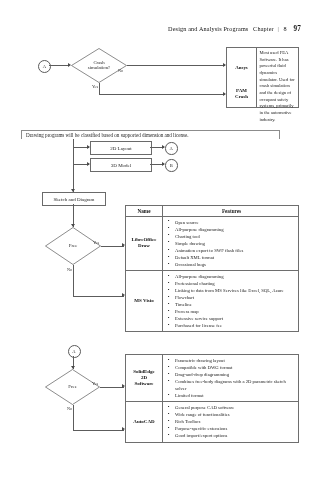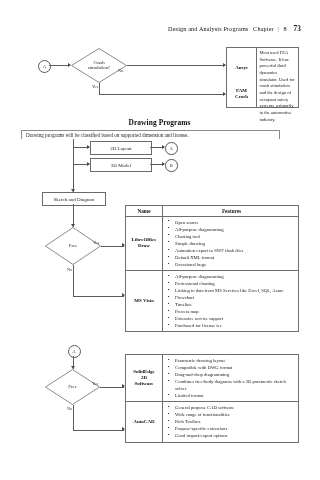--- a/index.html
+++ b/index.html
@@ -248,21 +248,21 @@
 </head>
 <body>
 
 <div class="page">
 
   <div class="header">
     <span>Design and Analysis Programs</span>
     <span style="padding-left:3px;">Chapter</span>
     <span class="sep">|</span>
     <span class="chapnum">8</span>
-    <span class="pagenum">73</span>
+    <span class="pagenum">97</span>
   </div>
 
   <div class="circ" style="left:38px; top:60px; width:11px; height:11px;">
     <span>A</span>
   </div>
 
   <div class="conn hline" style="left:49px; top:65.3px; width:20px;"></div>
   <div class="arrow-r" style="left:68px; top:63.2px;"></div>
 
   <div class="diamond" style="left:71px; top:48px; width:56px; height:35px;">
@@ -290,21 +290,20 @@
         <span>Ansys</span>
       </div>
       <div class="dname" style="top:40px;">
         <div>PAM</div>
         <div>Crash</div>
       </div>
     </div>
     <div class="dright">Most used FEA Software. It has powerful fluid dynamics simulator. Used for crash simulation and the design of occupant safety systems, primarily in the automotive industry.</div>
   </div>
 
-  <div class="sec-title" style="top:118px;">Drawing Programs</div>
 
   <div class="sec-rule" style="left:21px; top:130px; width:258px;"></div>
   <div class="sec-rule-cap" style="left:21px; top:130px; height:9px;"></div>
   <div class="sec-rule-cap" style="left:278.5px; top:130px; height:9px;"></div>
   <div class="sec-sub" style="left:26px; top:131.5px;">Drawing programs will be classified based on supported dimension and license.</div>
 
   <div class="conn vline" style="left:73px; top:139px; height:53px;"></div>
 
   <div class="conn hline" style="left:73px; top:147.3px; width:16px;"></div>
   <div class="arrow-r" style="left:87px; top:145.2px;"></div>

